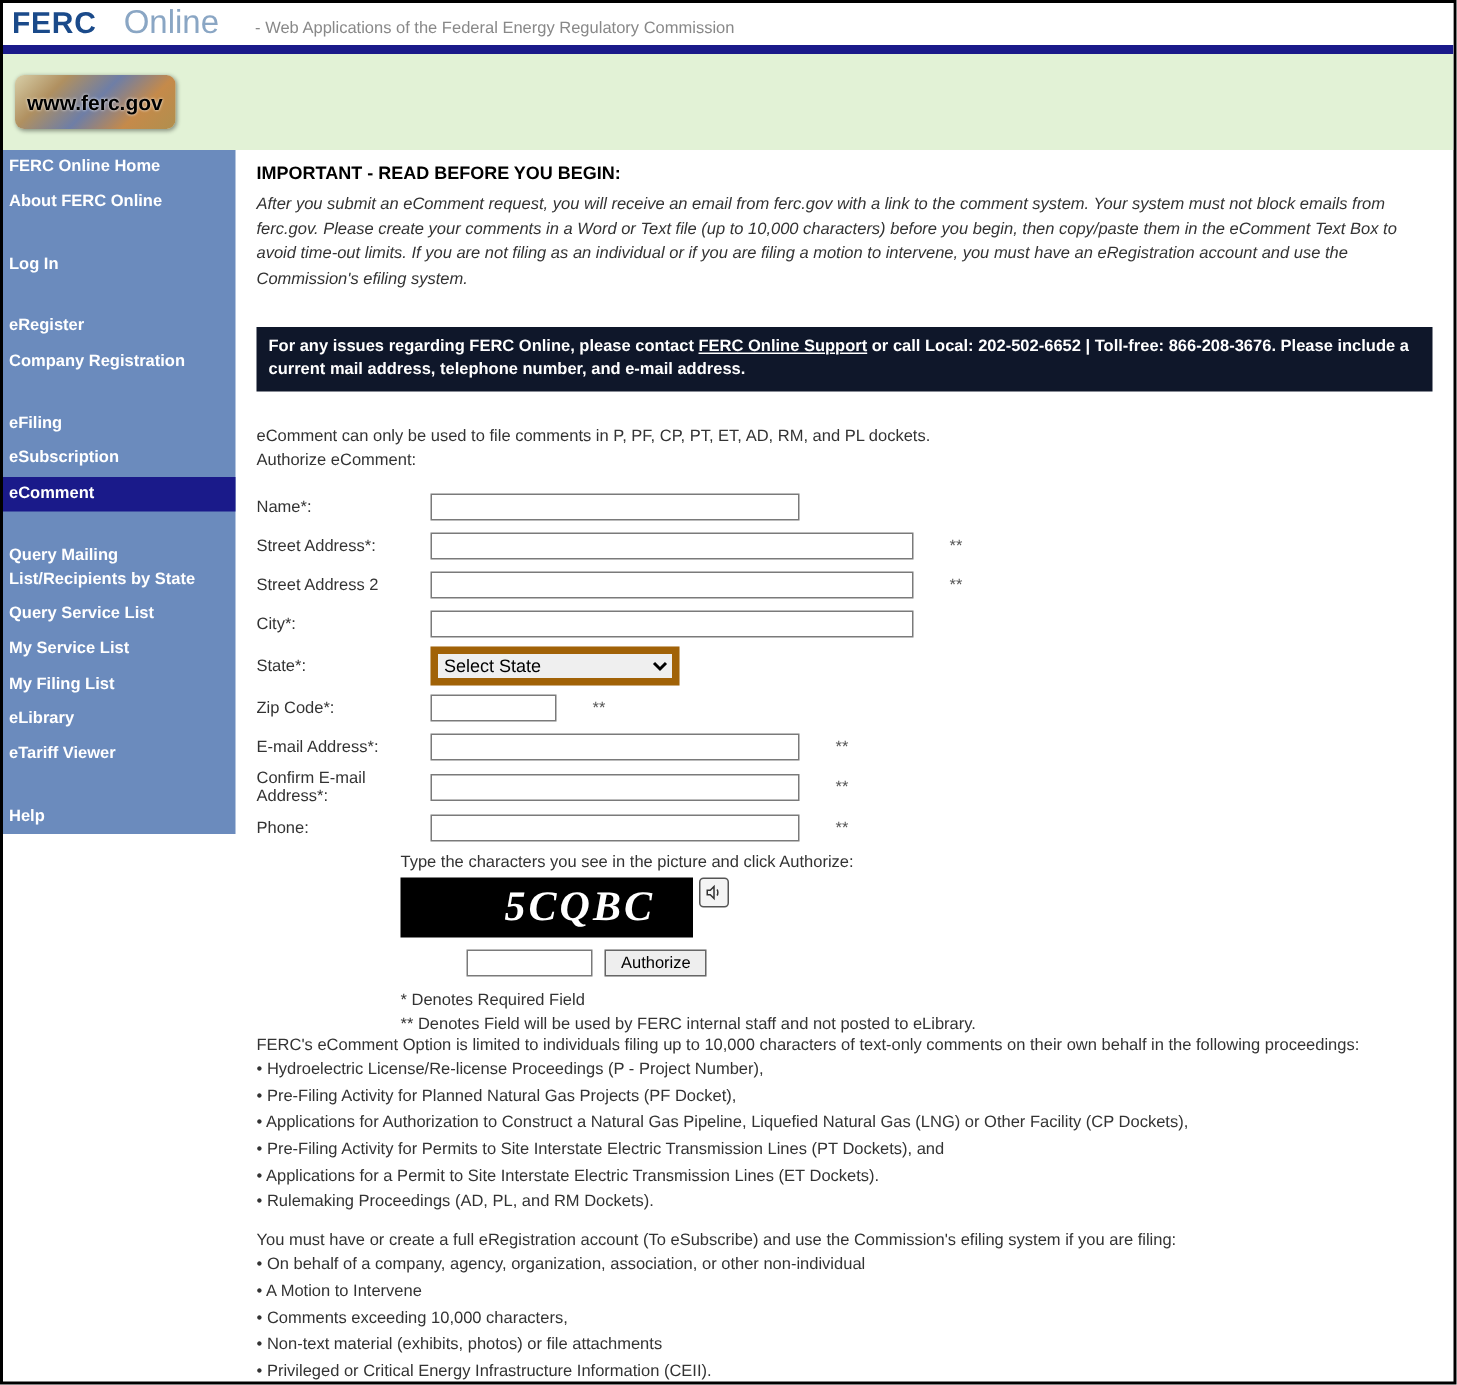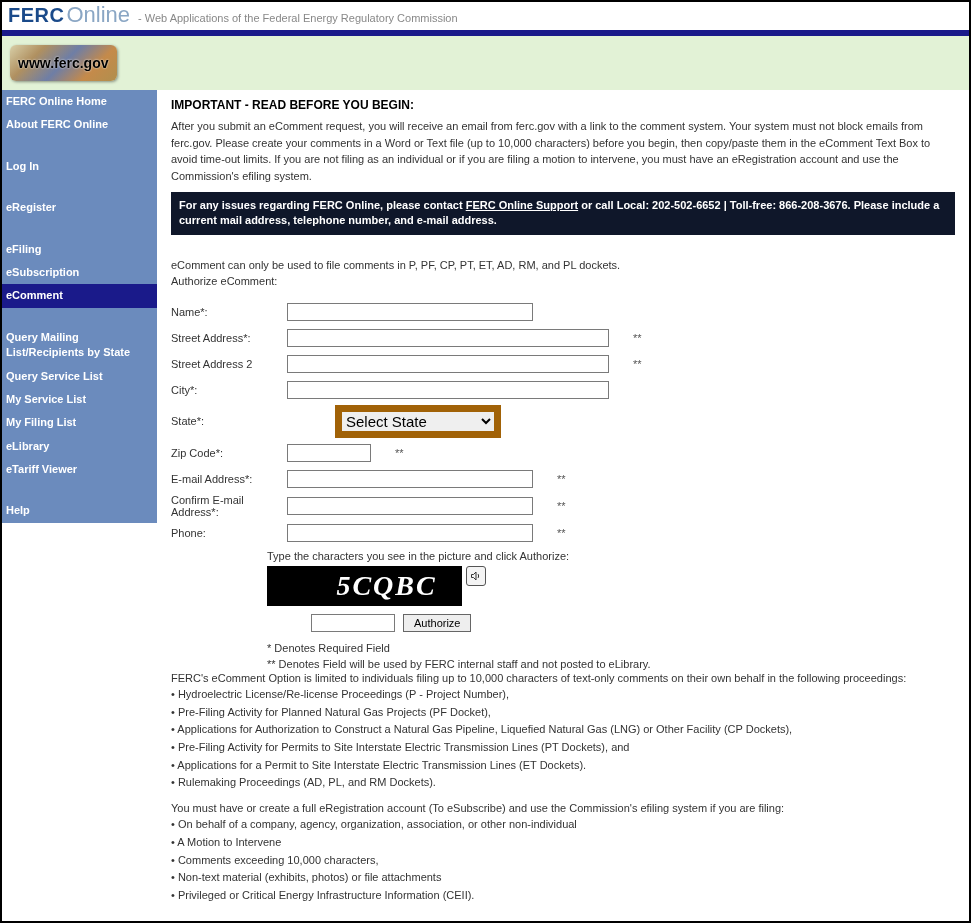--- a/index.html
+++ b/index.html
@@ -14,20 +14,21 @@
     width: 971px;
     height: 923px;
     overflow: hidden;
   }
   .topbar {
     background: #fff;
     border-bottom: 6px solid #1a1a8a;
     padding: 0 6px 2px 6px;
     display: flex;
     align-items: baseline;
+    gap: 16px;
   }
   .topbar .brand1 {
     font-family: Arial, sans-serif;
     font-size: 20px;
     font-weight: bold;
     color: #1a4a8a;
     letter-spacing: 0.5px;
   }
   .topbar .brand2 {
     font-family: "Trebuchet MS", Arial, sans-serif;
@@ -37,21 +38,21 @@
     font-weight: 300;
   }
   .topbar .tag {
     font-size: 11px;
     color: #888;
     margin-left: 8px;
   }
   .green-strip {
     background: #e2f2d6;
     padding: 4px 8px;
-    height: 54px;
+    height: 64px;
     display:flex;
     align-items:center;
   }
   .logo-badge {
     display:inline-block;
     background: linear-gradient(135deg,#d8cfa8 0%,#b09060 25%,#6e7ea6 50%,#c58a4a 75%,#b08f4e 100%);
     color:#000;
     font-family: Arial,sans-serif;
     font-weight:bold;
     font-size:14px;
@@ -91,21 +92,22 @@
   }
   .important {
     font-weight: bold;
     color: #000;
     font-size: 12px;
     margin-bottom: 6px;
   }
   .intro {
     color: #333;
     line-height: 1.5;
-    margin-bottom: 8px;
+    margin-bottom: 24px;
+    font-style: italic;
   }
   .support-banner {
     background: #0f172a;
     color: #fff;
     padding: 6px 8px;
     font-weight: bold;
     font-size: 11px;
     line-height:1.4;
     margin-bottom: 24px;
   }
@@ -124,23 +126,22 @@
     flex: 0 0 96px;
     padding-right: 4px;
   }
   .form-row input[type=text] {
     height: 18px;
     font-size: 11px;
     border: 1px solid #7a7a7a;
     padding: 1px 3px;
   }
   .form-row select {
-    font-size: 15px;
-    border: 7px solid #a16207;
-    margin-left: 48px;
+    font-size: 12px;
+    border: 5px solid #a16207;
   }
   .w-short { width: 84px; }
   .w-med   { width: 246px; }
   .w-long  { width: 322px; }
   .w-sel   { width: 166px; }
   .star { color:#555; margin-left:4px; }
   .captcha-label { margin-top:6px; margin-bottom:4px; }
   .captcha-row { display:flex; align-items:flex-start; gap:4px; margin-left:96px; }
   .captcha-img {
     width: 195px; height: 40px;
@@ -187,20 +188,21 @@
 </div>
 
 <div class="layout">
   <nav class="sidebar">
     <a>FERC Online Home</a>
     <a>About FERC Online</a>
     <div class="gap"></div>
     <a>Log In</a>
     <div class="gap"></div>
     <a>eRegister</a>
+    <a>Company Registration</a>
     <div class="gap"></div>
     <a>eFiling</a>
     <a>eSubscription</a>
     <a class="active">eComment</a>
     <div class="gap"></div>
     <a>Query Mailing List/Recipients by State</a>
     <a>Query Service List</a>
     <a>My Service List</a>
     <a>My Filing List</a>
     <a>eLibrary</a>

